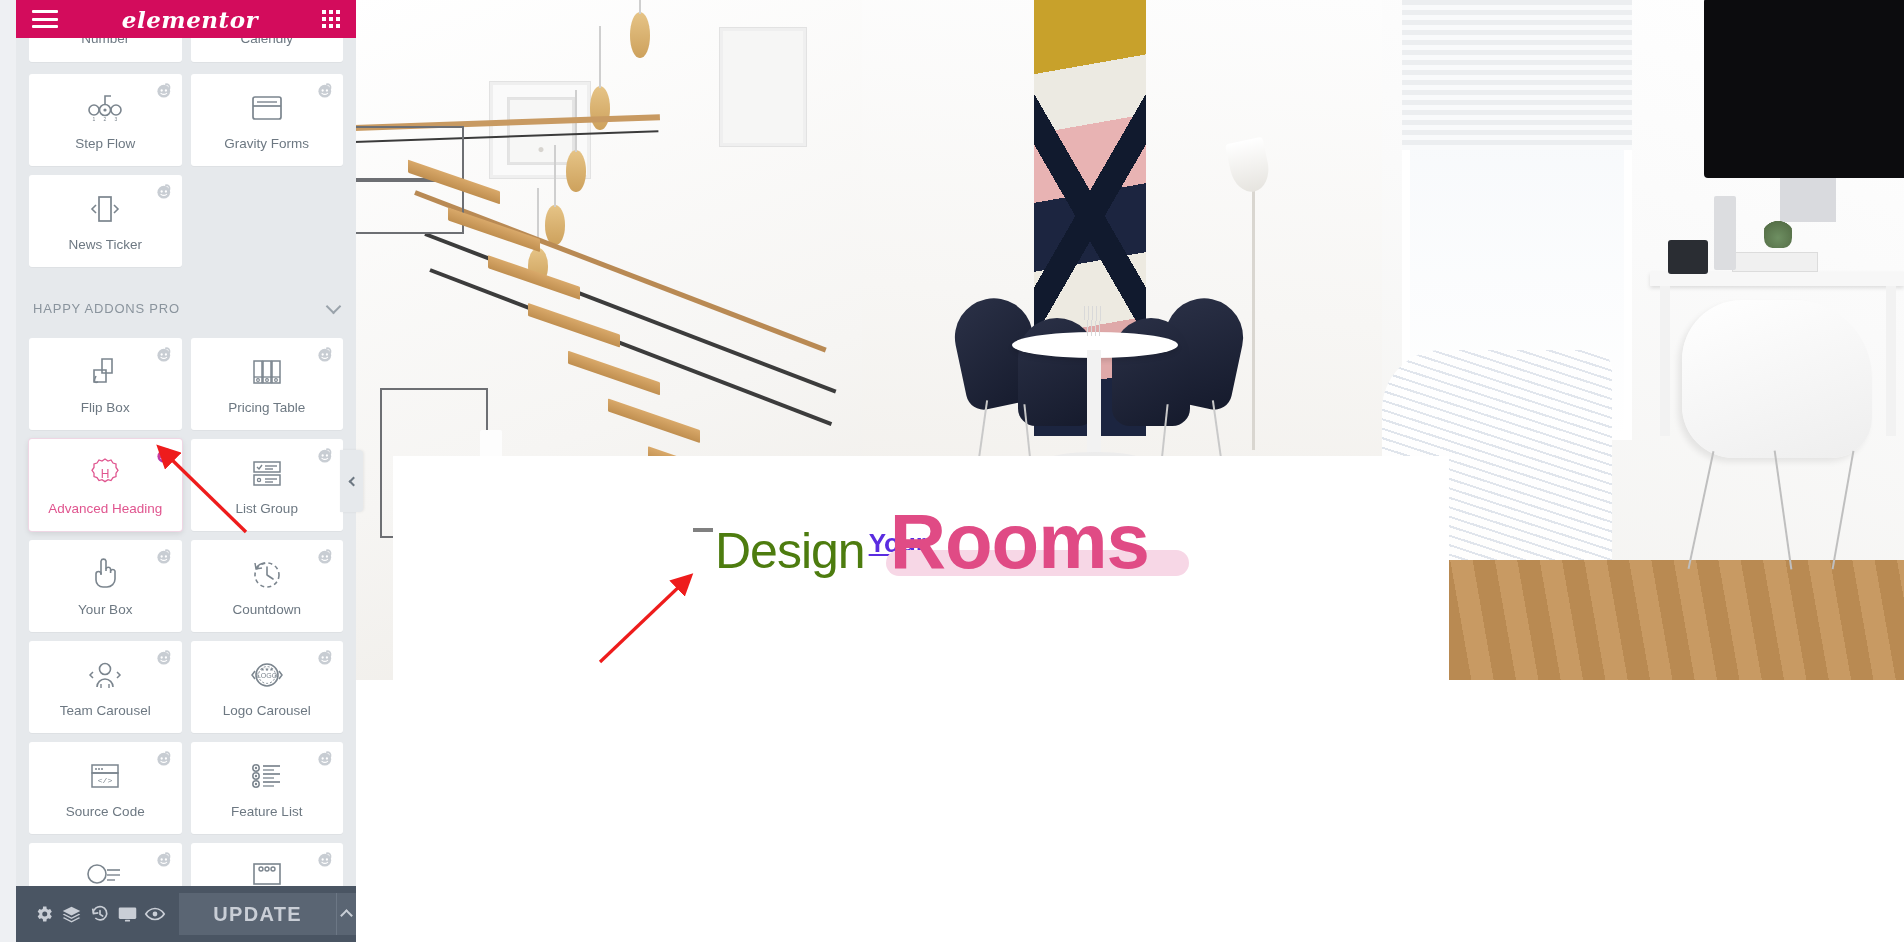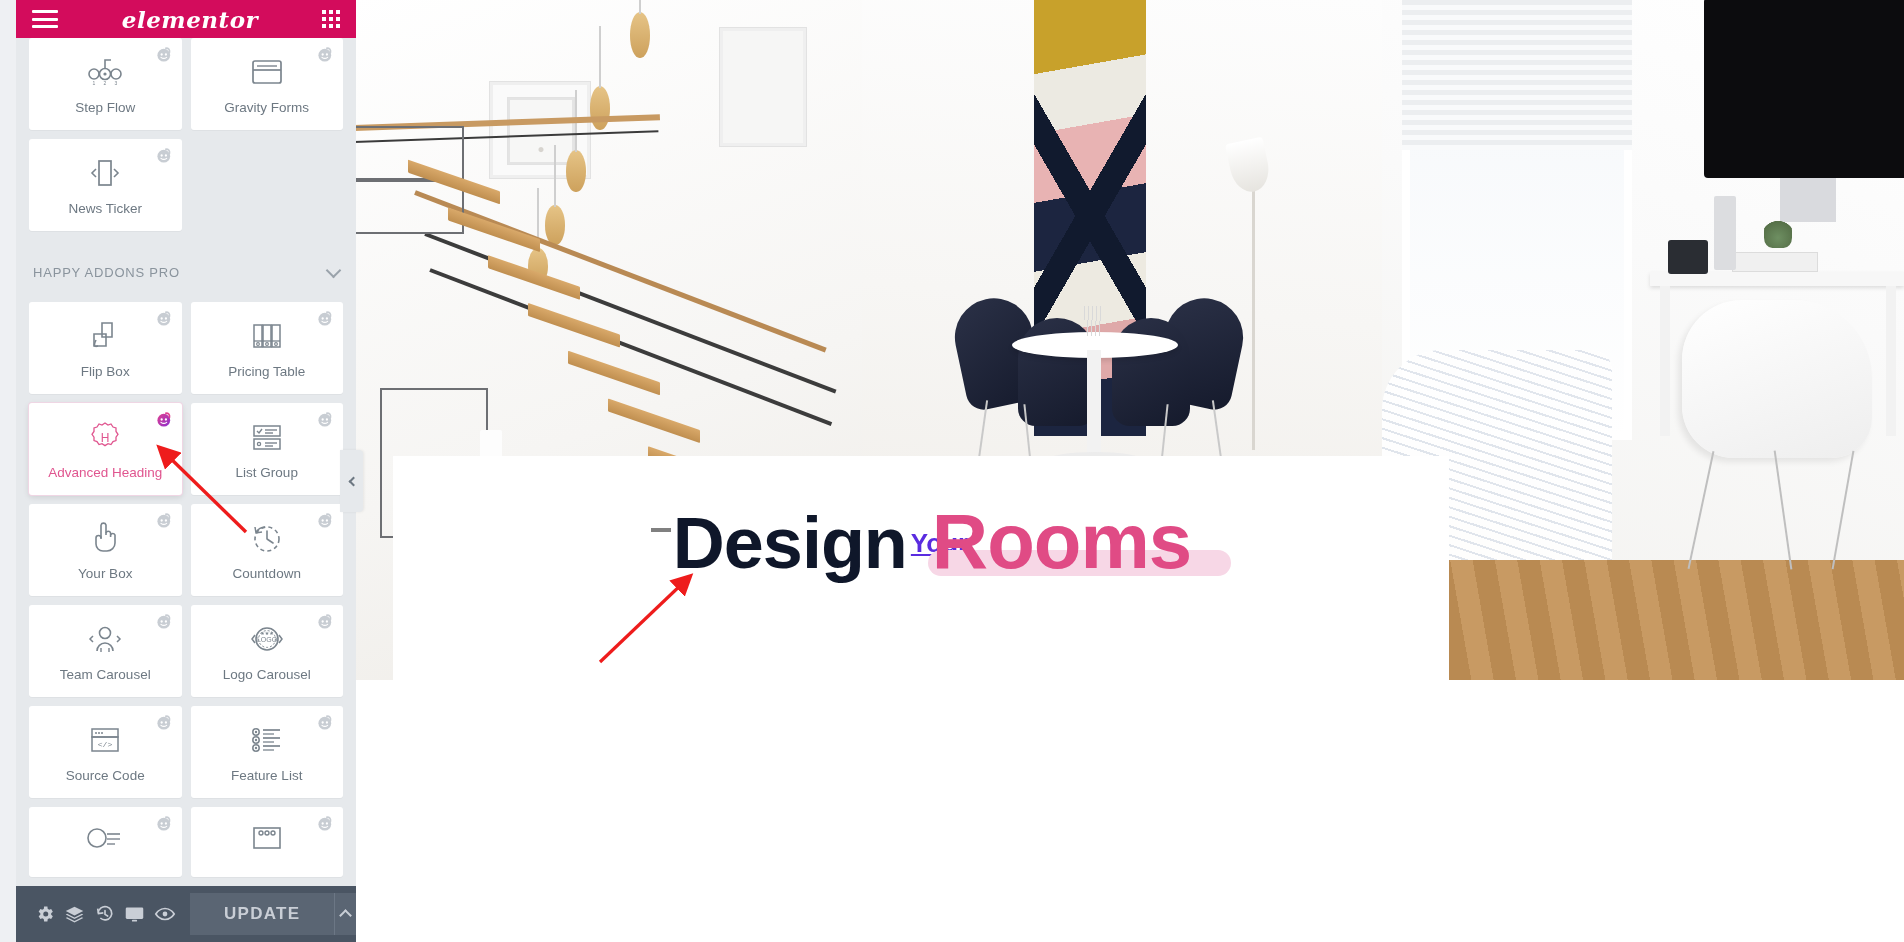--- a/index.html
+++ b/index.html
@@ -70,21 +70,21 @@
   
   .section-card {
     position:absolute; left:53px; top:456px; width:1056px; height:254px;
     background:#ffffff; z-index:4;
   }
   .heading-row {
     position:absolute; left:0; right:0; top:46px;
     display:flex; align-items:baseline; justify-content:center;
   }
   .pre-dash { width:20px; height:4px; background:#808080; align-self:flex-start; margin-top:26px; margin-right:2px; }
-  .word-design { font-size:72px; font-weight:bold; color:#0f172a; letter-spacing:-1px; line-height:1; }
+  .word-design { font-size:50px; font-weight:normal; color:#4d7c0f; letter-spacing:-1px; line-height:1; }
   .sup-wrap { position:relative; width:0; }
   .word-your { position:absolute; left:4px; top:-40px; font-size:26px; font-weight:bold; color:#5a2ce0; white-space:nowrap;text-decoration:underline; }
   .rooms-wrap { position:relative; margin-left:25px; }
   .word-rooms { position:relative; z-index:2; font-size:78px; font-weight:bold; color:#e04b85; letter-spacing:-1px; line-height:1; }
   .rooms-hl { position:absolute; left:-4px; right:-40px; bottom:4px; height:26px; background:#f7d7e6; border-radius:13px; z-index:1; }
   .subheading {
     position:absolute; left:0; right:0; top:168px; text-align:center;
     font-size:17px; color:#4a4a4a; letter-spacing:7px;
   }
 
@@ -131,21 +131,21 @@
   .chev { width:11px; height:11px; border-right:2px solid #9aa3ab; border-bottom:2px solid #9aa3ab; transform:rotate(45deg); margin-top:-5px; }
 
   
   .panel-footer {
     position:absolute; left:0; bottom:0; width:340px; height:56px;
     background:#4a5563; display:flex; align-items:center; padding-left:14px; z-index:30;
   }
   .foot-ico { width:48px; height:56px; display:flex; align-items:center; justify-content:center; cursor:pointer; }
   .update-btn {
     margin-left:10px; height:42px; padding:0 34px; background:#5a6573; color:#c9ced6;
-    display:flex; align-items:center; font-size:17px; font-weight:bold; letter-spacing:1.3px; cursor:pointer;
+    display:flex; align-items:center; font-size:20px; font-weight:bold; letter-spacing:1.3px; cursor:pointer;
   }
   .update-caret {
     height:42px; width:34px; background:#5a6573; border-left:1px solid #6c7785;
     display:flex; align-items:center; justify-content:center; cursor:pointer;
   }
   .caret-up { width:9px; height:9px; border-left:2px solid #c9ced6; border-top:2px solid #c9ced6; transform:rotate(45deg); margin-top:3px; }
 
   
   .collapse-handle {
     position:absolute; left:340px; top:450px; width:23px; height:62px;
@@ -281,20 +281,28 @@
         <i></i>
         <i></i>
         <i></i>
         <i></i>
         <i></i>
     </div>
   </div>
 
   <div class="widget-scroll">
 
+    <div class="wgrid" style="padding-top:0;">
+      <div class="wcard first-cut">
+        <span class="wlabel">Number</span>
+      </div>
+      <div class="wcard first-cut">
+        <span class="wlabel">Calendly</span>
+      </div>
+    </div>
 
     <div class="wgrid">
 
       <div class="wcard">
         <svg class="pro-badge" viewBox="0 0 24 24">
           <circle cx="11" cy="13" r="9" fill="#c8cdd3"></circle>
           <circle cx="8" cy="12" r="1.6" fill="#fff"></circle>
             <circle cx="14" cy="12" r="1.6" fill="#fff"></circle>
           <path d="M7 16 q4 3 8 0" stroke="#fff" stroke-width="1.6" fill="none" stroke-linecap="round"></path>
           <path d="M14 3 q6 0 5 6" stroke="#c8cdd3" stroke-width="2.4" fill="none" stroke-linecap="round"></path>

